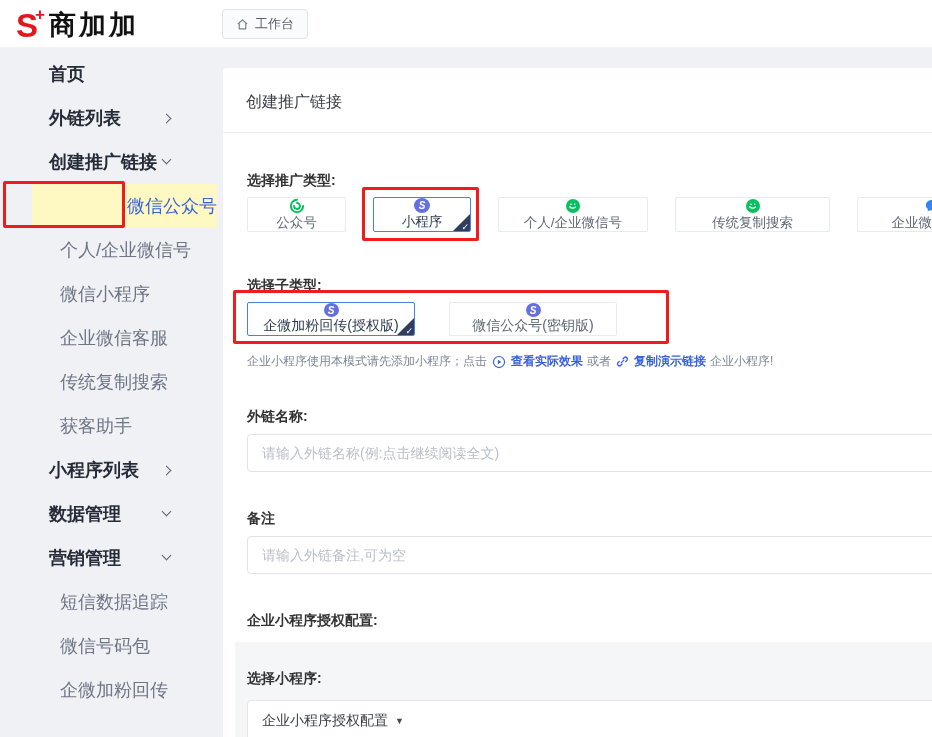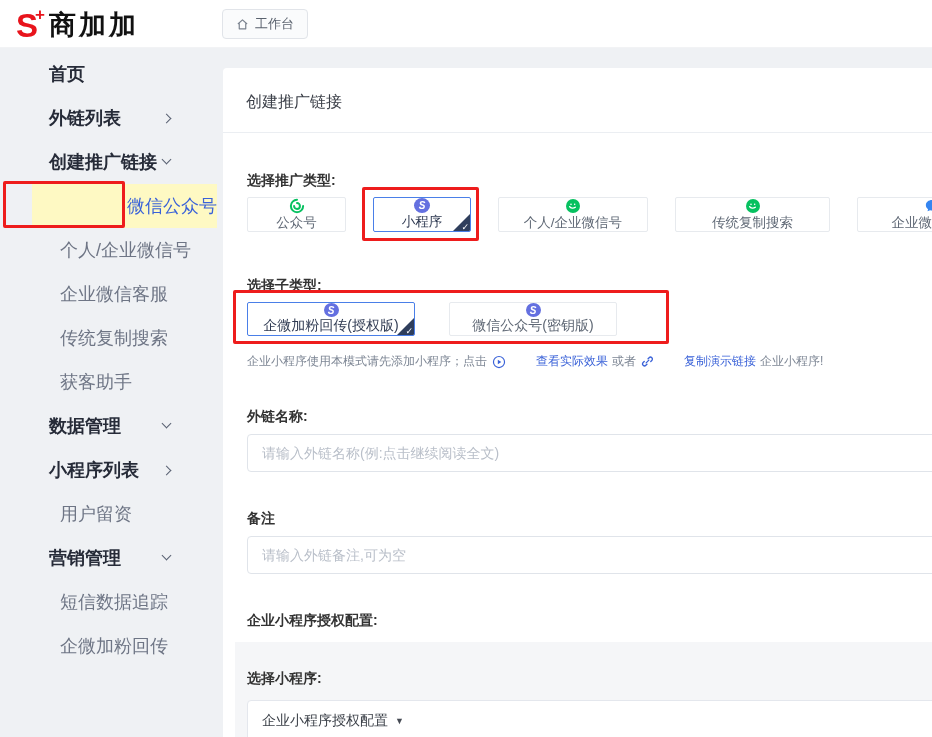--- a/index.html
+++ b/index.html
@@ -54,21 +54,21 @@
   .type-row .opt-btn:nth-child(5){ width:150px; }
   .corner { position:absolute; right:0; bottom:0; width:0; height:0;
     border-style:solid; border-width:0 0 17px 17px; border-color:transparent transparent #2f3e5c transparent; }
   .tick { position:absolute; right:1px; bottom:-1px; color:#fff; font-size:9px; line-height:1; }
 
   #label-subtype { padding-top:45px; }
   .subtype-row { margin-top:9px; display:flex; gap:34px; }
   .subtype-row .opt-btn { width:168px; height:34px; font-size:14px; }
 
   .hint { margin-top:17px; font-size:12px; color:#7d8694; display:flex; align-items:center; gap:4px; }
-  .hint .lnk { color:#3a62d8; font-weight:400; cursor:pointer;margin-left:25px; }
+  .hint .lnk { color:#3a62d8; font-weight:700; cursor:pointer; }
   .hint .ic { display:inline-flex; margin:0 1px; }
 
   #label-name { padding-top:38px; }
   #label-remark { padding-top:38px; }
   #label-auth { padding-top:38px; }
   .txt-input { margin-top:10px; display:block; width:100%; height:38px; border:1px solid #e0e4ea;
     border-radius:4px; padding:0 14px; font-size:14px; color:#333; background:#fff;
     font-family:"Liberation Sans","DejaVu Sans",sans-serif; }
   .txt-input::placeholder { color:#b9bfc9; }
 
@@ -110,28 +110,29 @@
       <span>工作台</span>
     </button>
   </div>
 
   <nav class="sidebar">
     <div class="si top"><span>首页</span></div>
     <div class="si top"><span>外链列表</span><i class="chev r"></i></div>
     <div class="si top"><span>创建推广链接</span><i class="chev d"></i></div>
     <div class="si sub active"><span>微信公众号</span></div>
     <div class="si sub"><span>个人/企业微信号</span></div>
+    <div class="si sub"><span>微信小程序</span></div>
     <div class="si sub"><span>企业微信客服</span></div>
     <div class="si sub"><span>传统复制搜索</span></div>
     <div class="si sub"><span>获客助手</span></div>
+    <div class="si top"><span>小程序列表</span><i class="chev r"></i></div>
     <div class="si top"><span>数据管理</span><i class="chev d"></i></div>
-    <div class="si top"><span>小程序列表</span><i class="chev r"></i></div>
-    <div class="si sub"><span>用户留资</span></div>
     <div class="si top"><span>营销管理</span><i class="chev d"></i></div>
     <div class="si sub"><span>短信数据追踪</span></div>
+    <div class="si sub"><span>微信号码包</span></div>
     <div class="si sub"><span>企微加粉回传</span></div>
   </nav>
 
   <div class="main">
     <div class="card">
       <div class="card-title">创建推广链接</div>
       <div class="card-body">
 
         <div class="sec-label" id="label-type">选择推广类型:</div>
         <div class="type-row">

